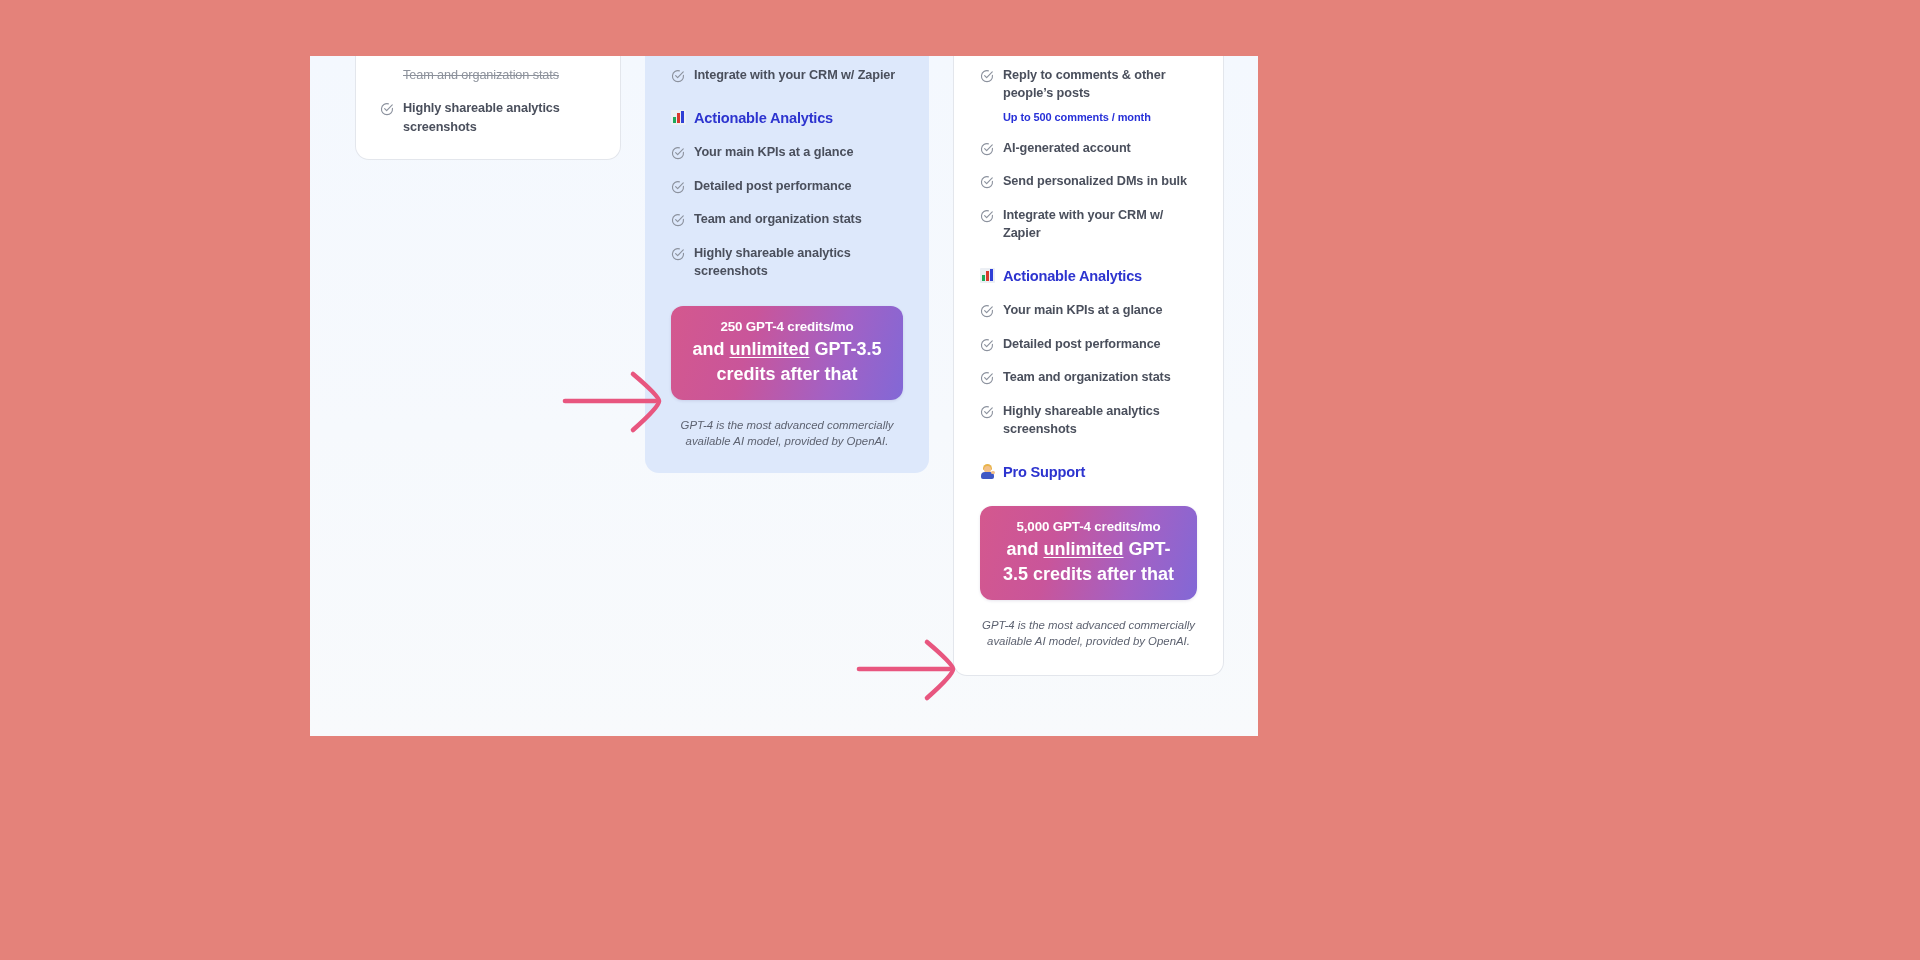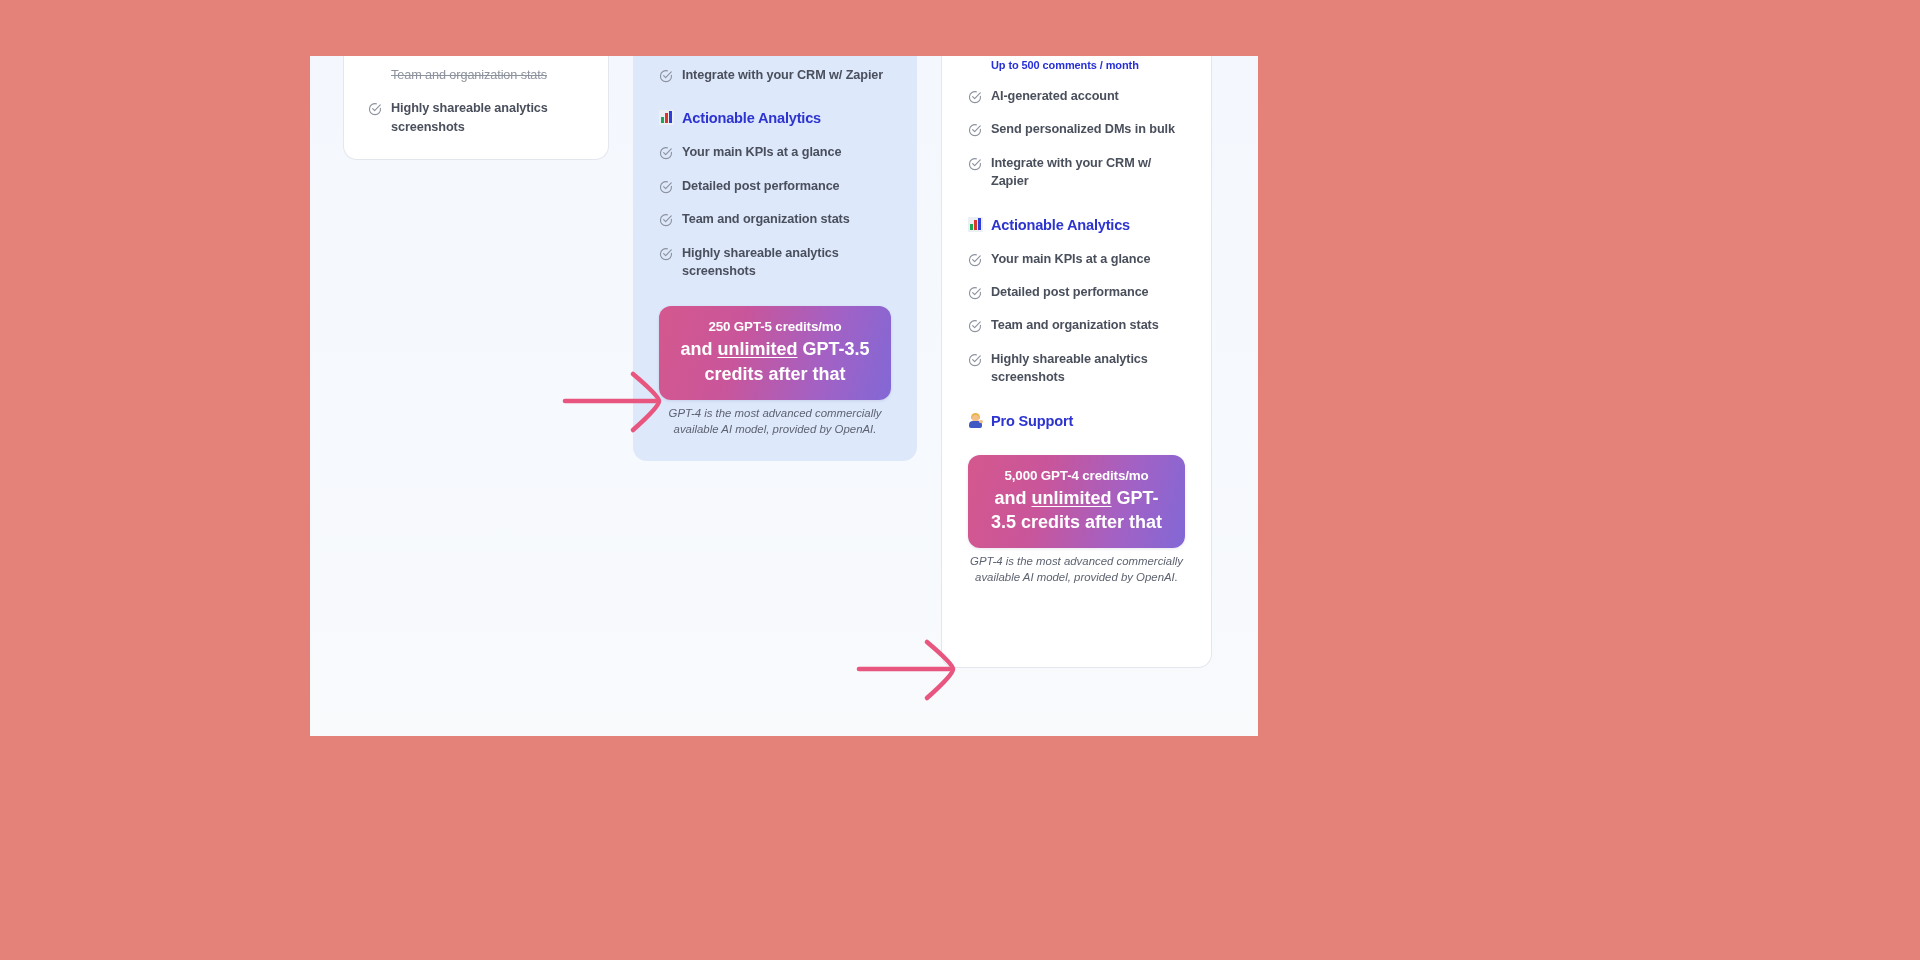--- a/index.html
+++ b/index.html
@@ -29,21 +29,21 @@
   
   .page-wash {
     position: absolute;
     inset: 0;
     background: linear-gradient(180deg, #f4f8fe 0%, #f6f9fd 55%, #f8fafc 100%);
   }
 
   
   .cols {
     position: absolute;
-    left: 4px;
+    left: 16px;
     top: 0;
     width: 892px;
     height: 680px;
     padding-left: 8px;
   }
 
   .col {
     position: absolute;
     top: 0;
   }
@@ -204,21 +204,21 @@
     margin-bottom: 3px;
   }
   .credits-sub {
     font-size: 18px;
     font-weight: 600;
     line-height: 1.35;
   }
   .credits-sub u { text-decoration: underline; text-underline-offset: 2px; }
 
   .credits-note {
-    margin-top: 5px;
+    margin-top: 17px;
     font-size: 11.4px;
     font-style: italic;
     line-height: 1.42;
     text-align: center;
     color: #5d6270;
   }
 
   
   .arrow {
     position: absolute;
@@ -313,34 +313,43 @@
           <span class="check">
             <svg viewBox="0 0 16 16" fill="none" stroke="currentColor" stroke-width="1.3">
               <path d="M14.2 7.3A6.3 6.3 0 1 1 9.6 2.1" stroke-linecap="round"></path>
               <path d="M5.3 7.6 7.6 9.9 14 3.4" stroke-linecap="round" stroke-linejoin="round"></path>
             </svg>
           </span>
           <span class="feat-text">Highly shareable analytics screenshots</span>
         </div>
 
         <div class="credits-badge">
-          <div class="credits-main">250 GPT-5 credits/mo</div>
+          <div class="credits-main">250 GPT-4 credits/mo</div>
           <div class="credits-sub">
             <span>and </span><u>unlimited</u><span> GPT-3.5 credits after that</span>
           </div>
         </div>
 
         <div class="credits-note">GPT-4 is the most advanced commercially available AI model, provided by OpenAI.</div>
 
       </div>
     </div>
 
     <div class="col col-right">
       <div class="card-plain">
 
+        <div class="feature">
+          <span class="check">
+            <svg viewBox="0 0 16 16" fill="none" stroke="currentColor" stroke-width="1.3">
+              <path d="M14.2 7.3A6.3 6.3 0 1 1 9.6 2.1" stroke-linecap="round"></path>
+              <path d="M5.3 7.6 7.6 9.9 14 3.4" stroke-linecap="round" stroke-linejoin="round"></path>
+            </svg>
+          </span>
+          <span class="feat-text">Reply to comments &amp; other people’s posts</span>
+        </div>
 
         <div class="sub-accent">Up to 500 comments / month</div>
 
         <div class="feature">
           <span class="check">
             <svg viewBox="0 0 16 16" fill="none" stroke="currentColor" stroke-width="1.3">
               <path d="M14.2 7.3A6.3 6.3 0 1 1 9.6 2.1" stroke-linecap="round"></path>
               <path d="M5.3 7.6 7.6 9.9 14 3.4" stroke-linecap="round" stroke-linejoin="round"></path>
             </svg>
           </span>

